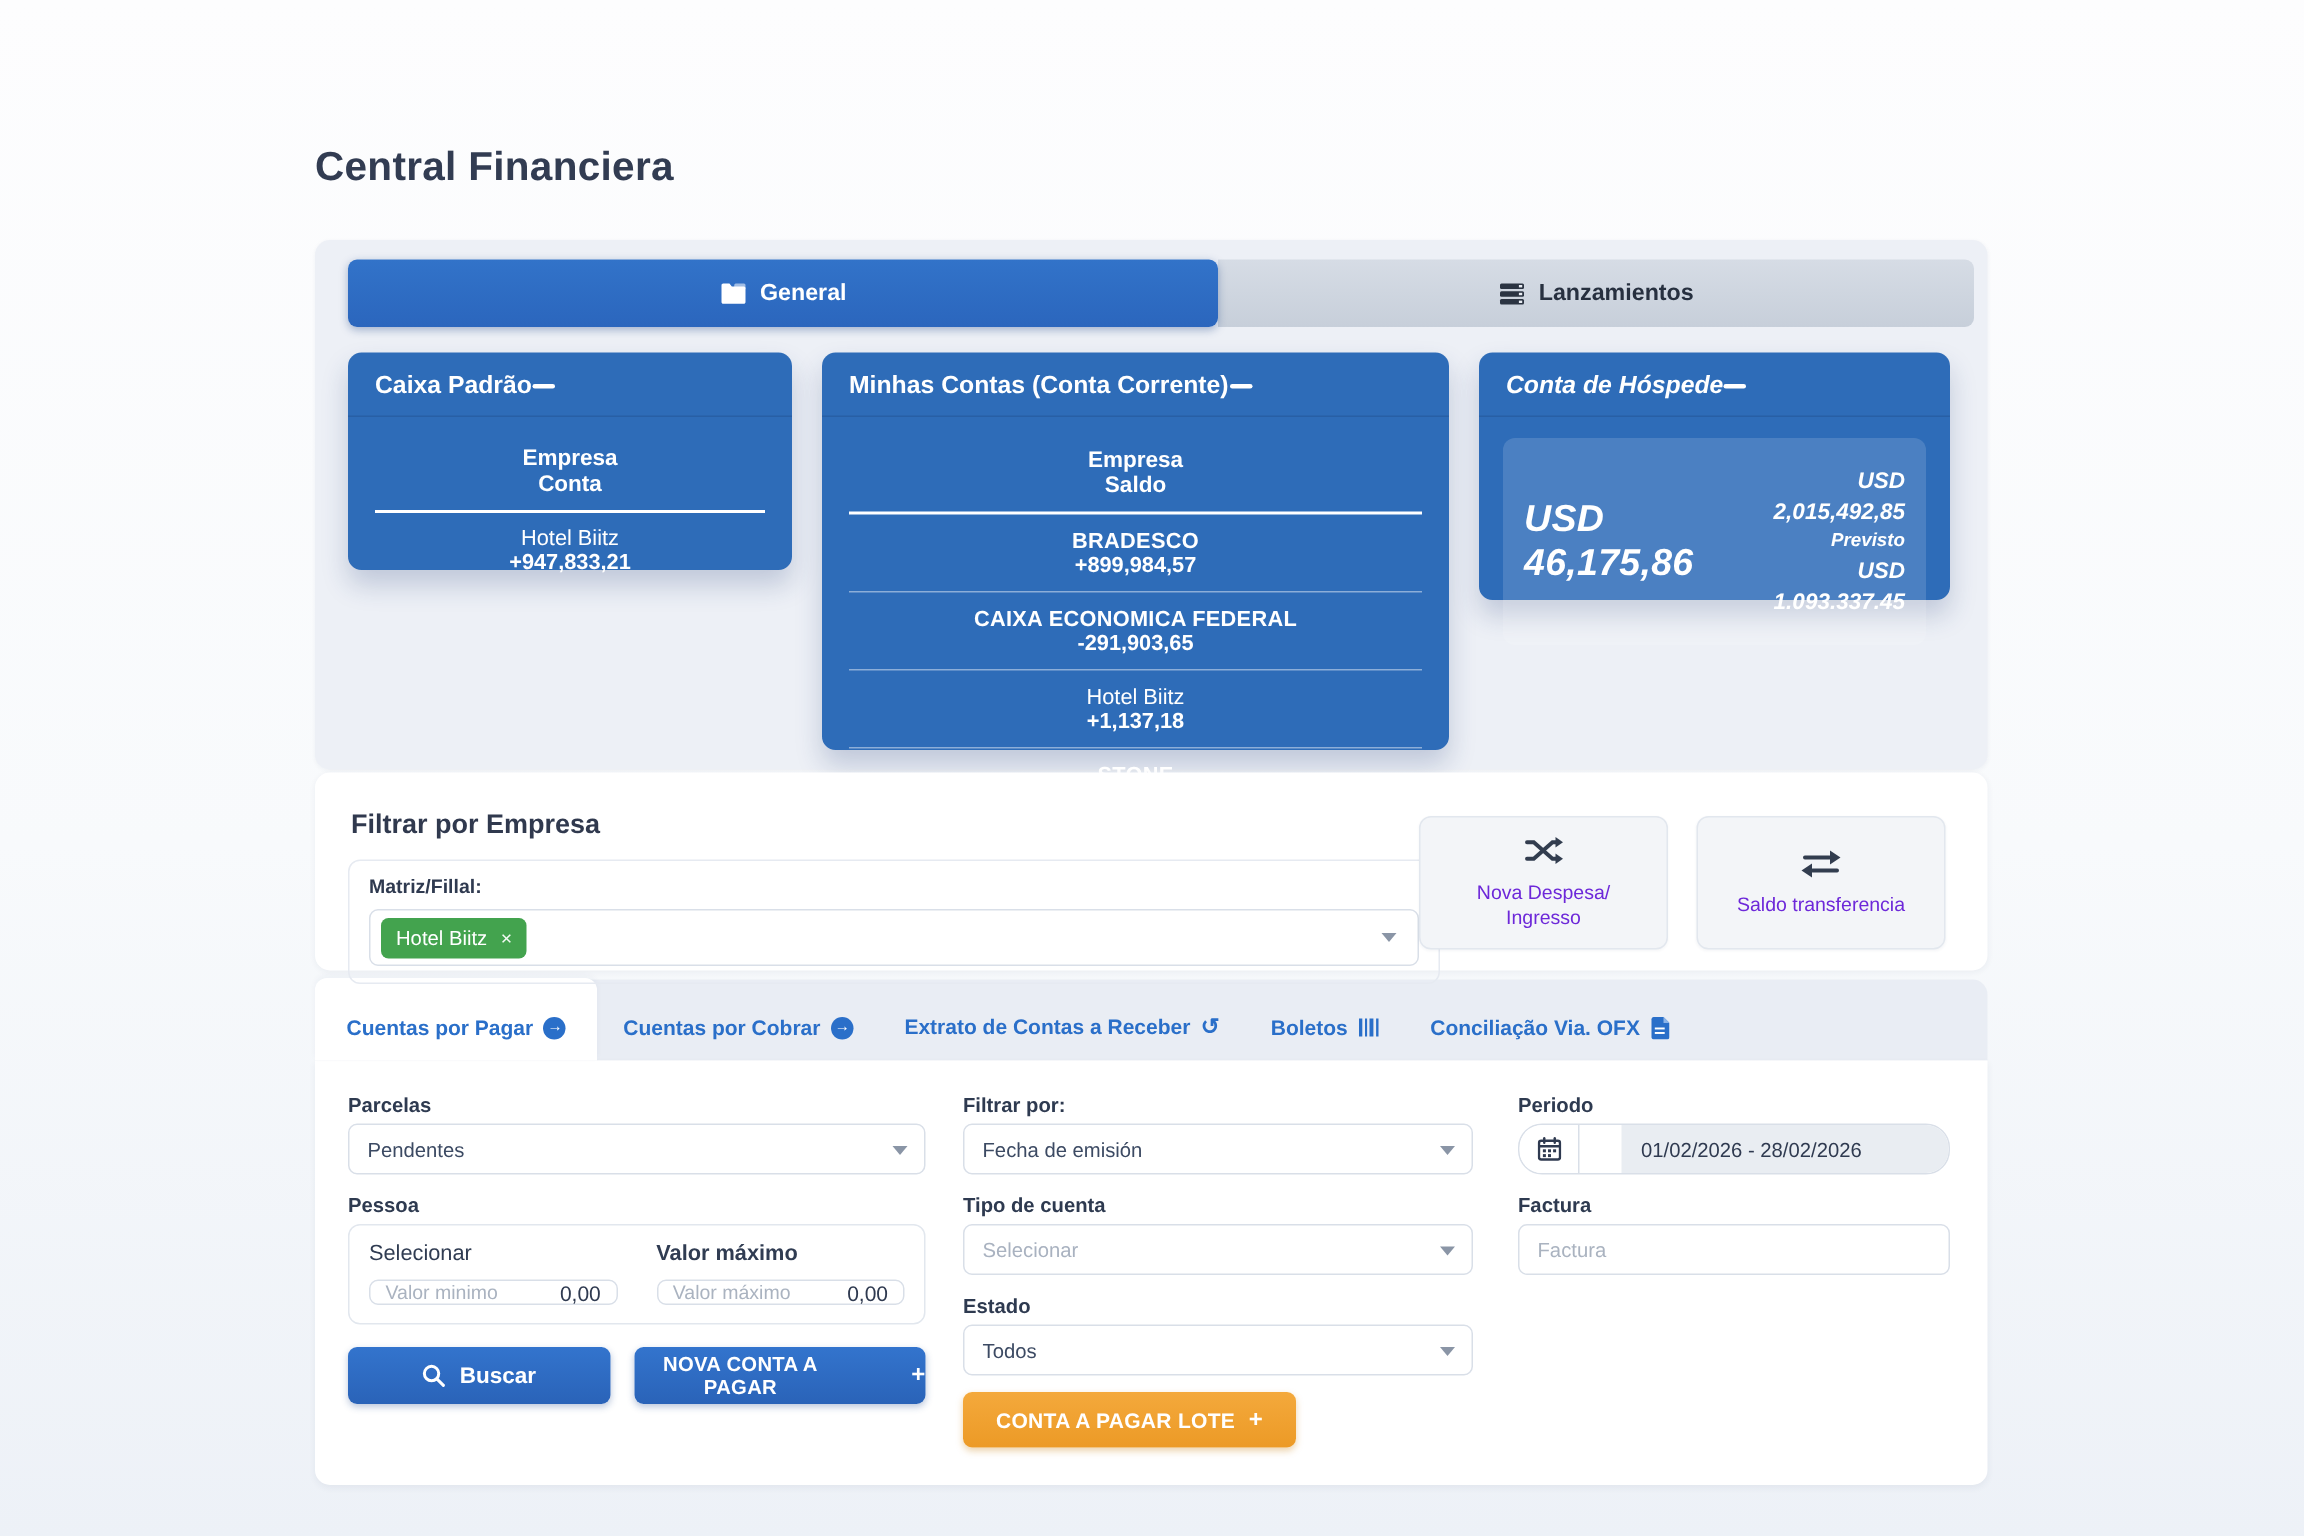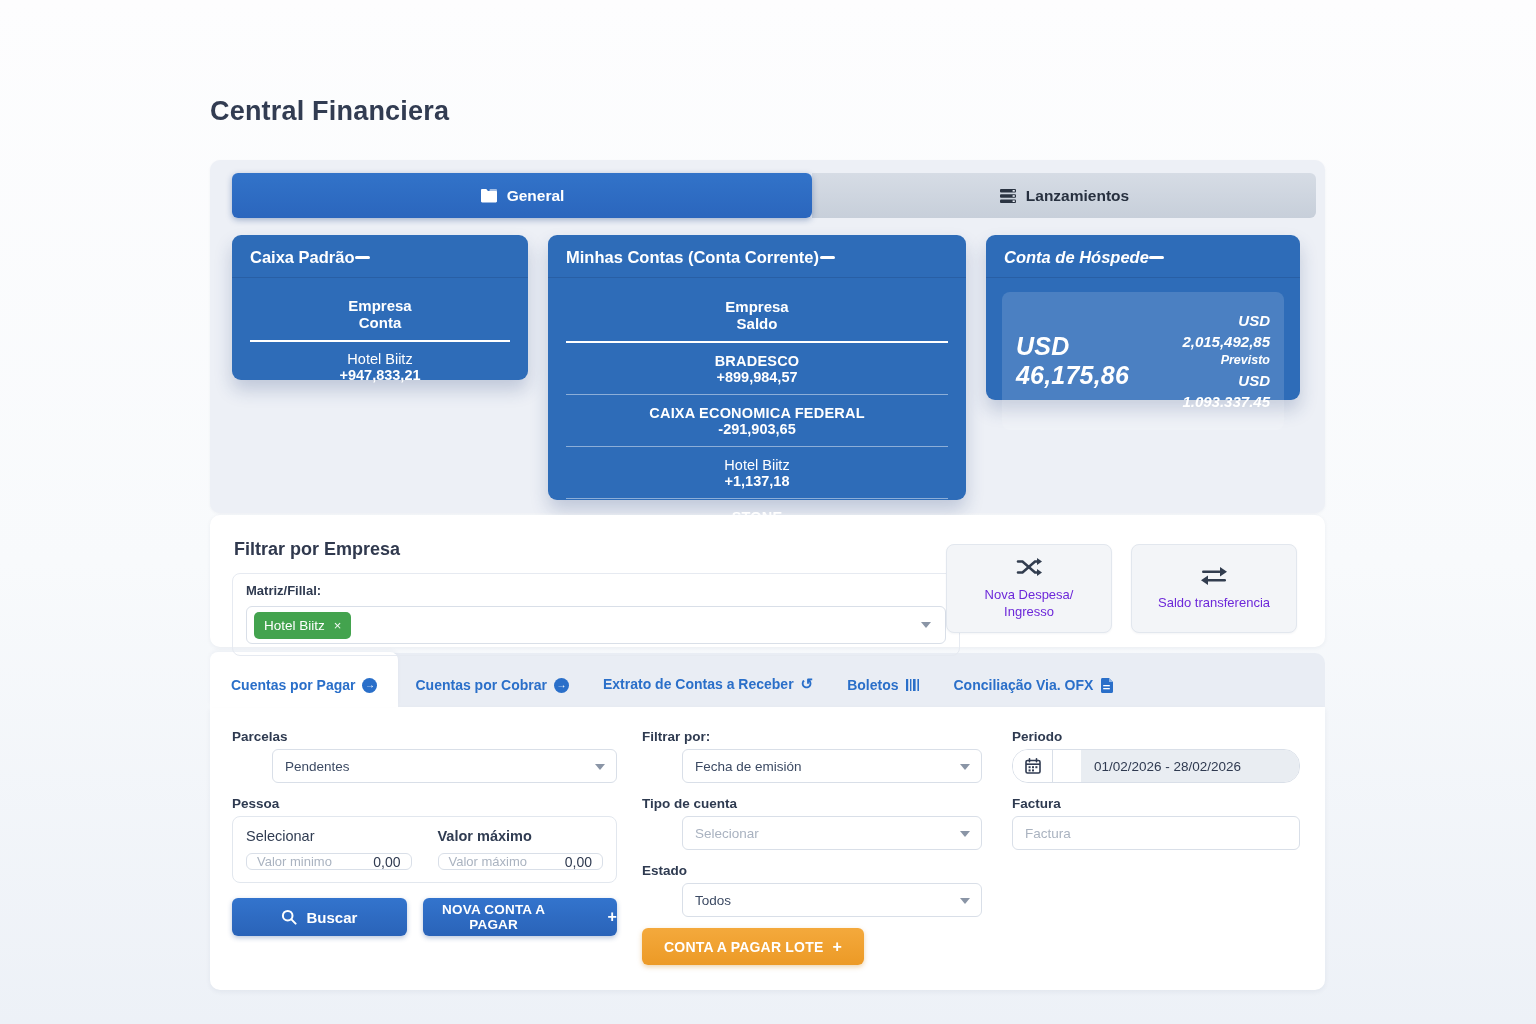--- a/index.html
+++ b/index.html
@@ -60,21 +60,21 @@
   .subtab.active { background:#fff; border-radius:8px 8px 0 0; padding:25px 21px 14px; box-shadow:0 -2px 4px rgba(30,50,90,.04); }
   .circle-ico { width:15px; height:15px; border-radius:50%; background:#2a6fc9; color:#fff; display:inline-flex; align-items:center; justify-content:center; font-size:10px; line-height:1; }
   .glyph-ico { font-size:15px; color:#2a6fc9; font-weight:700; }
   .form-body { background:#fff; border-radius:0 0 10px 10px; padding:22px 22px 26px; height:283px; box-shadow:0 2px 5px rgba(30,50,90,.06); }
   .cols { display:flex; }
   .col1 { width:385px; }
   .col2 { width:340px; margin-left:25px; }
   .col3 { width:288px; margin-left:30px; }
   .flabel { font-size:13.5px; font-weight:700; color:#2e3a50; margin-bottom:5px; }
   .mt { margin-top:13px; }
-  .sel { position:relative; border:1px solid #d9dfe8; border-radius:6px; height:34px; display:flex; align-items:center; padding:0 30px 0 12px; font-size:13.5px; color:#3c4a63; background:#fff; cursor:pointer;margin-left:40px; }
+  .sel { position:relative; border:1px solid #d9dfe8; border-radius:6px; height:34px; display:flex; align-items:center; padding:0 30px 0 12px; font-size:13.5px; color:#3c4a63; background:#fff; cursor:pointer; }
   .sel .caret { position:absolute; right:11px; top:14px; }
   .sel.ph { color:#a9b2c0; }
   .group-box { border:1px solid #e2e7ee; border-radius:8px; padding:11px 13px 12px; display:flex; gap:26px; }
   .gcol { flex:1; }
   .ghead { font-size:14.5px; color:#303c52; margin-bottom:9px; }
   .ghead.bold { font-weight:700; }
   .ginput { border:1px solid #d9dfe8; border-radius:6px; height:17px; display:flex; align-items:center; justify-content:space-between; padding:0 10px; background:#fff; }
   .ginput .ph-txt { font-size:13px; color:#aab3c0; }
   .ginput .gval { font-size:14px; color:#2f3a50; }
   .btn-row { display:flex; gap:16px; margin-top:15px; }

